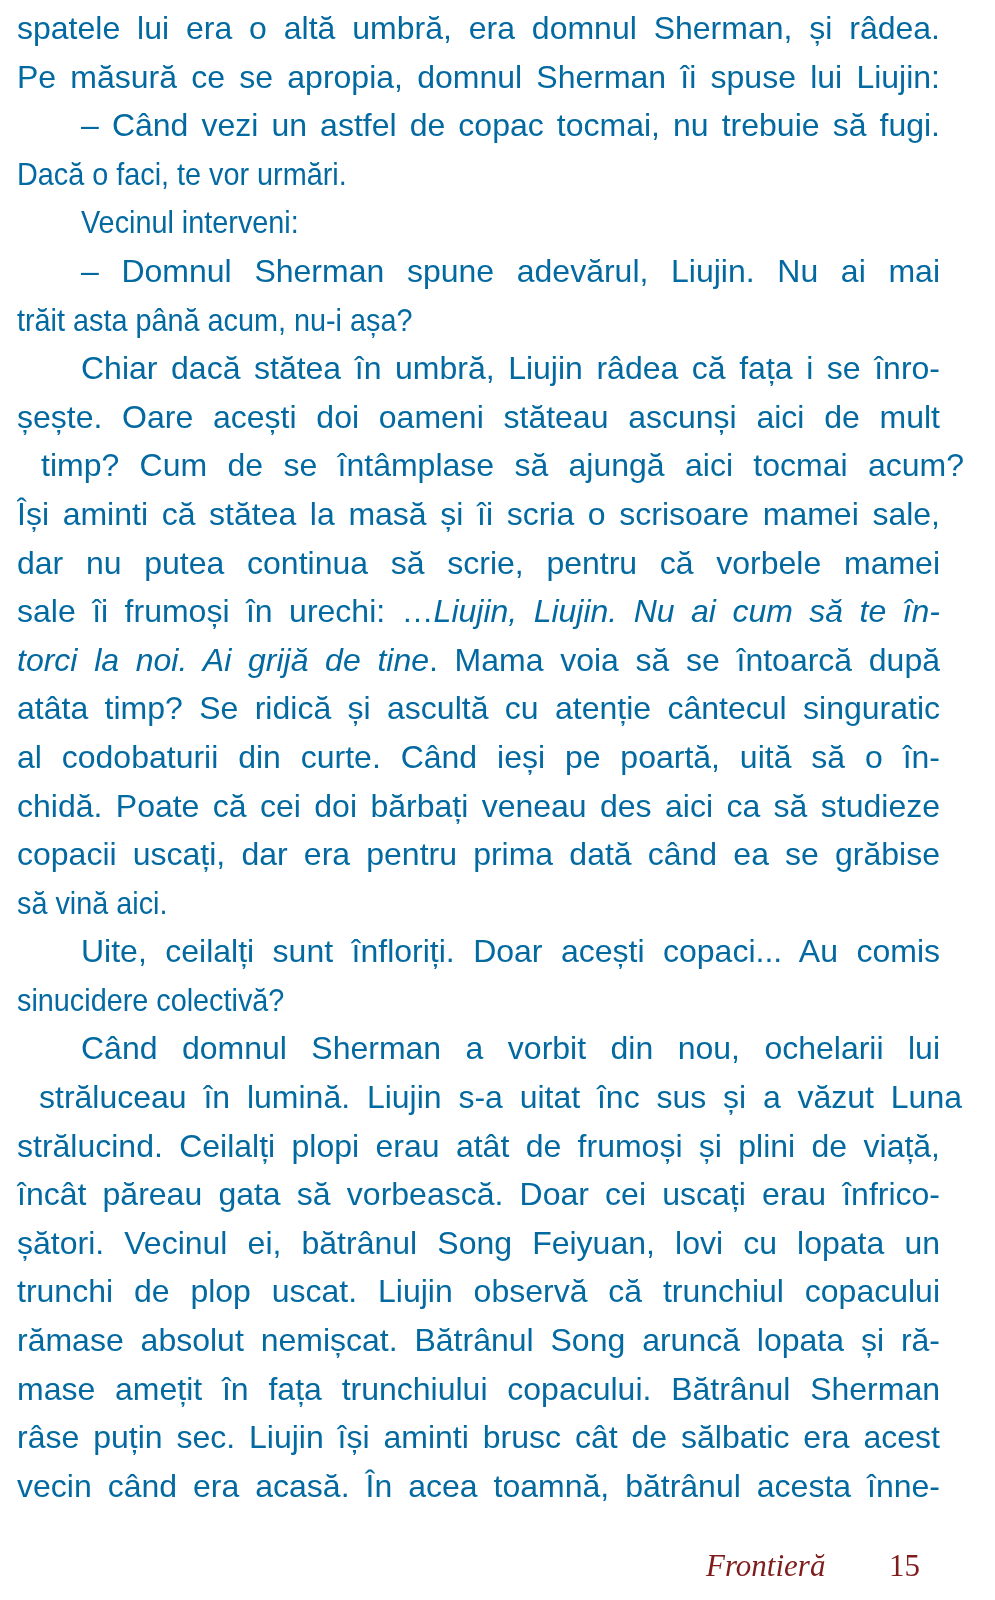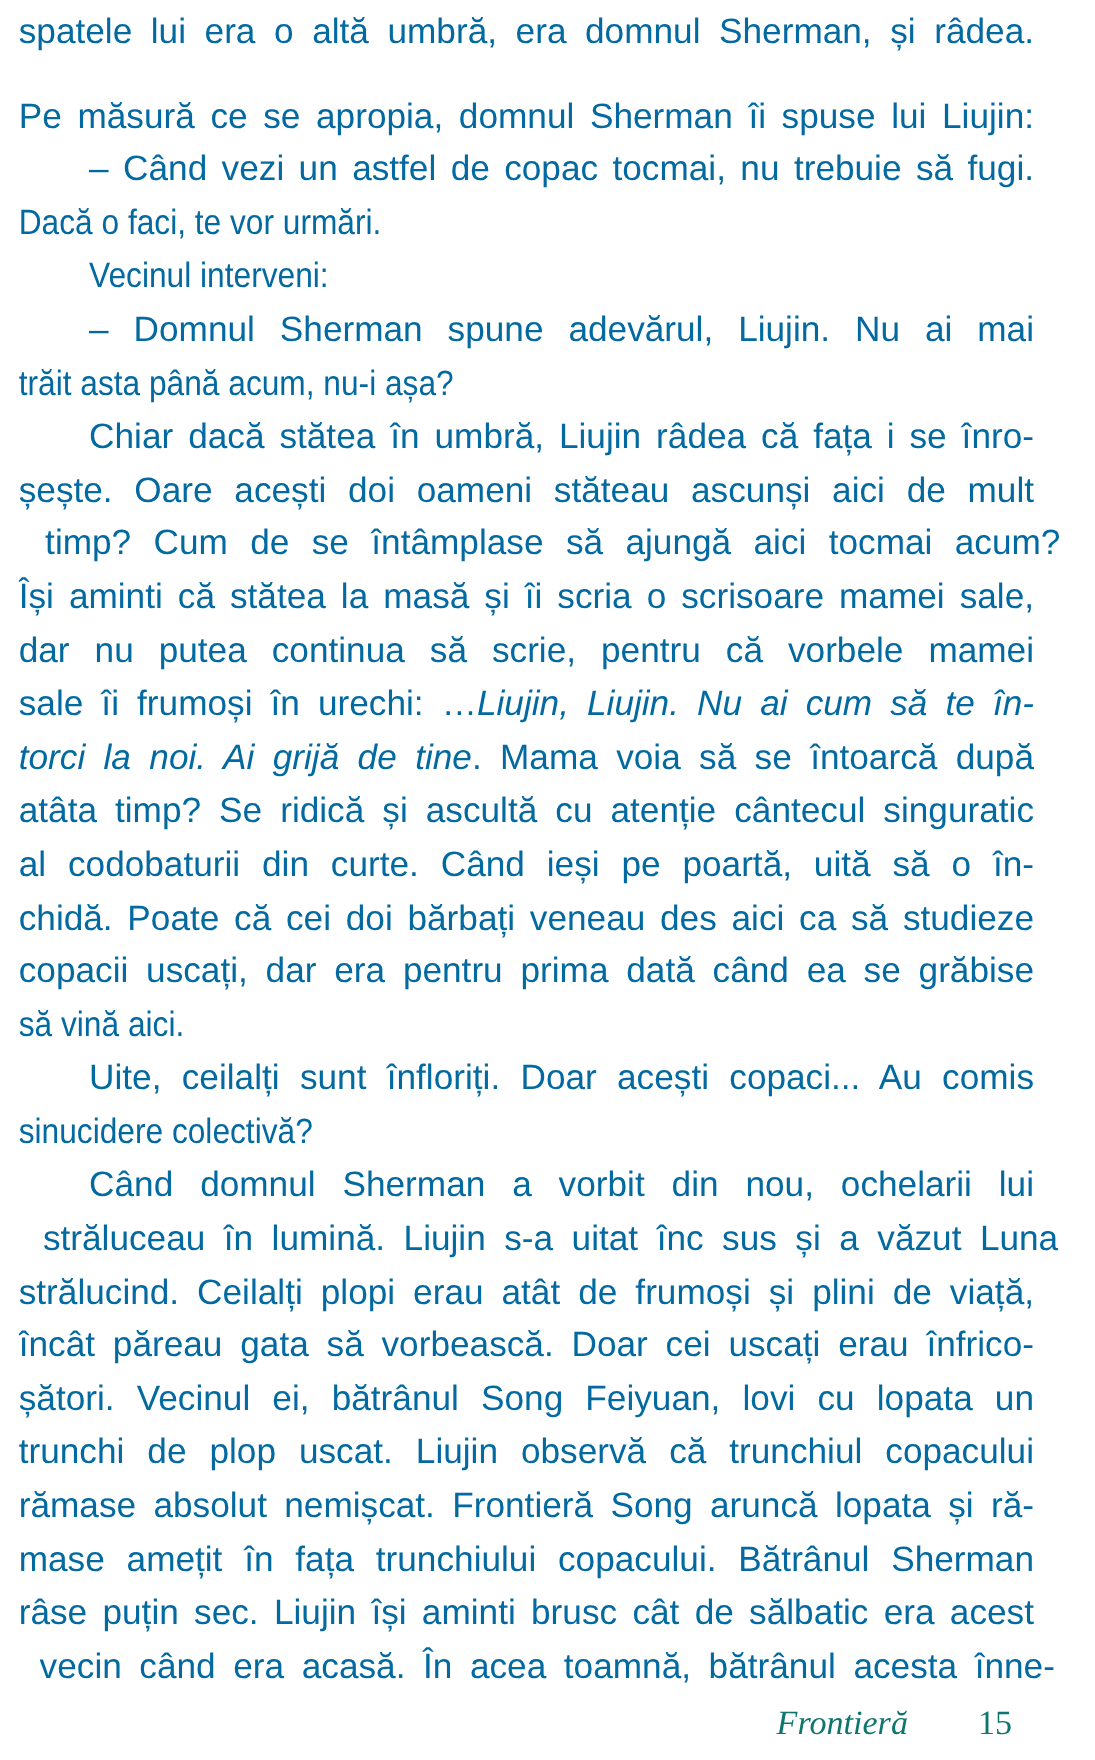--- a/index.html
+++ b/index.html
@@ -35,21 +35,21 @@
   .line.left .inner { text-align: left; }
   .it { font-style: italic; }
   .footer {
     position: absolute;
     top: 1548px;
     left: 0;
     width: 995px;
     height: 40px;
     font-family: "Liberation Serif", serif;
     font-size: 31px;
-    color: #0f766e;
+    color: #7f1d1d;
   }
   .footer .title {
     position: absolute;
     left: 706px;
     top: 0;
     font-style: italic;
   }
   .footer .num {
     position: absolute;
     left: 889px;
@@ -57,21 +57,21 @@
   }
 </style>
 </head>
 <body>
 
 <div class="page-text" id="page-text">
     <div class="line justify">
       <span class="inner" style="width: 923px; box-sizing: border-box;">spatele lui era o altă umbră, era domnul Sherman, și râdea.</span>
     </div>
     <div class="line justify">
-      <span class="inner" style="width: 923px; box-sizing: border-box; margin-top: 28px;">Pe măsură ce se apropia, domnul Sherman îi spuse lui Liujin:</span>
+      <span class="inner" style="width: 923px; box-sizing: border-box;">Pe măsură ce se apropia, domnul Sherman îi spuse lui Liujin:</span>
     </div>
     <div class="line justify indent">
       <span class="inner" style="width: 923px; box-sizing: border-box;">– Când vezi un astfel de copac tocmai, nu trebuie să fugi.</span>
     </div>
     <div class="line left">
       <span class="inner" style="white-space: nowrap; transform: scaleX(0.9);">Dacă o faci, te vor urmări.</span>
     </div>
     <div class="line left indent">
       <span class="inner" style="white-space: nowrap; transform: scaleX(0.9); padding-left: 71.1111px;">Vecinul interveni:</span>
     </div>
@@ -135,29 +135,29 @@
     <div class="line justify">
       <span class="inner" style="width: 923px; box-sizing: border-box;">încât păreau gata să vorbească. Doar cei uscați erau înfrico-</span>
     </div>
     <div class="line justify">
       <span class="inner" style="width: 923px; box-sizing: border-box;">șători. Vecinul ei, bătrânul Song Feiyuan, lovi cu lopata un</span>
     </div>
     <div class="line justify">
       <span class="inner" style="width: 923px; box-sizing: border-box;">trunchi de plop uscat. Liujin observă că trunchiul copacului</span>
     </div>
     <div class="line justify">
-      <span class="inner" style="width: 923px; box-sizing: border-box;">rămase absolut nemișcat. Frontieră Song aruncă lopata și ră-</span>
+      <span class="inner" style="width: 923px; box-sizing: border-box;">rămase absolut nemișcat. Bătrânul Song aruncă lopata și ră-</span>
     </div>
     <div class="line justify">
       <span class="inner" style="width: 923px; box-sizing: border-box;">mase amețit în fața trunchiului copacului. Bătrânul Sherman</span>
     </div>
     <div class="line justify">
       <span class="inner" style="width: 923px; box-sizing: border-box;">râse puțin sec. Liujin își aminti brusc cât de sălbatic era acest</span>
     </div>
     <div class="line justify">
-      <span class="inner" style="width: 923px; box-sizing: border-box; margin-left: 19px;">vecin când era acasă. În acea toamnă, bătrânul acesta înne-</span>
+      <span class="inner" style="width: 923px; box-sizing: border-box;">vecin când era acasă. În acea toamnă, bătrânul acesta înne-</span>
     </div>
   </div>
 
 <div class="footer">
   <span class="title">Frontieră</span>
   <span class="num">15</span>
 </div>
 
 </body></html>

